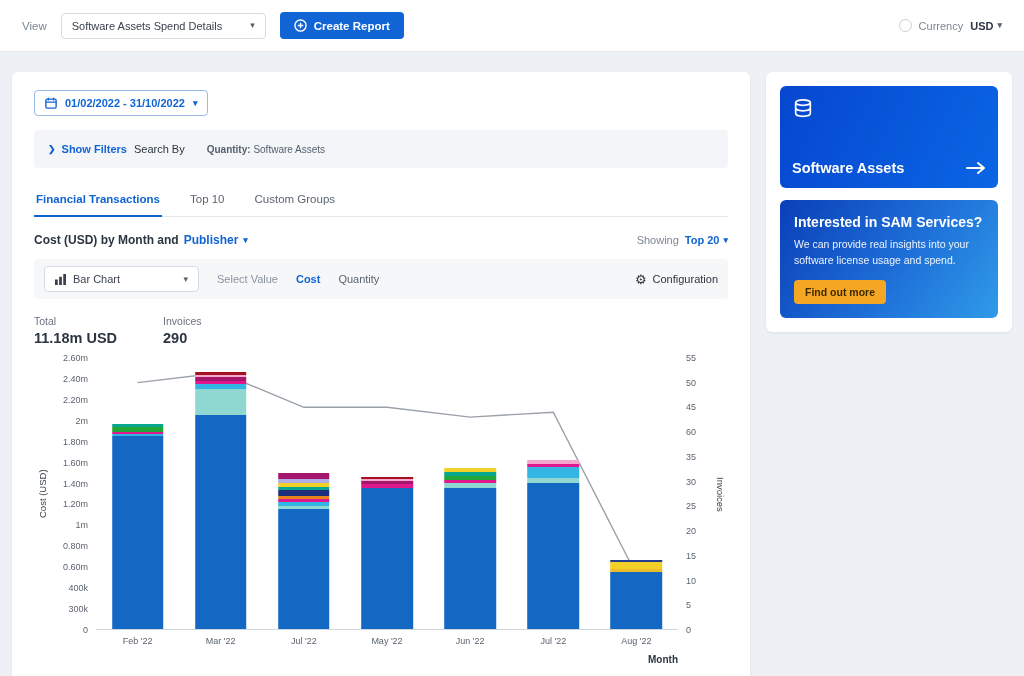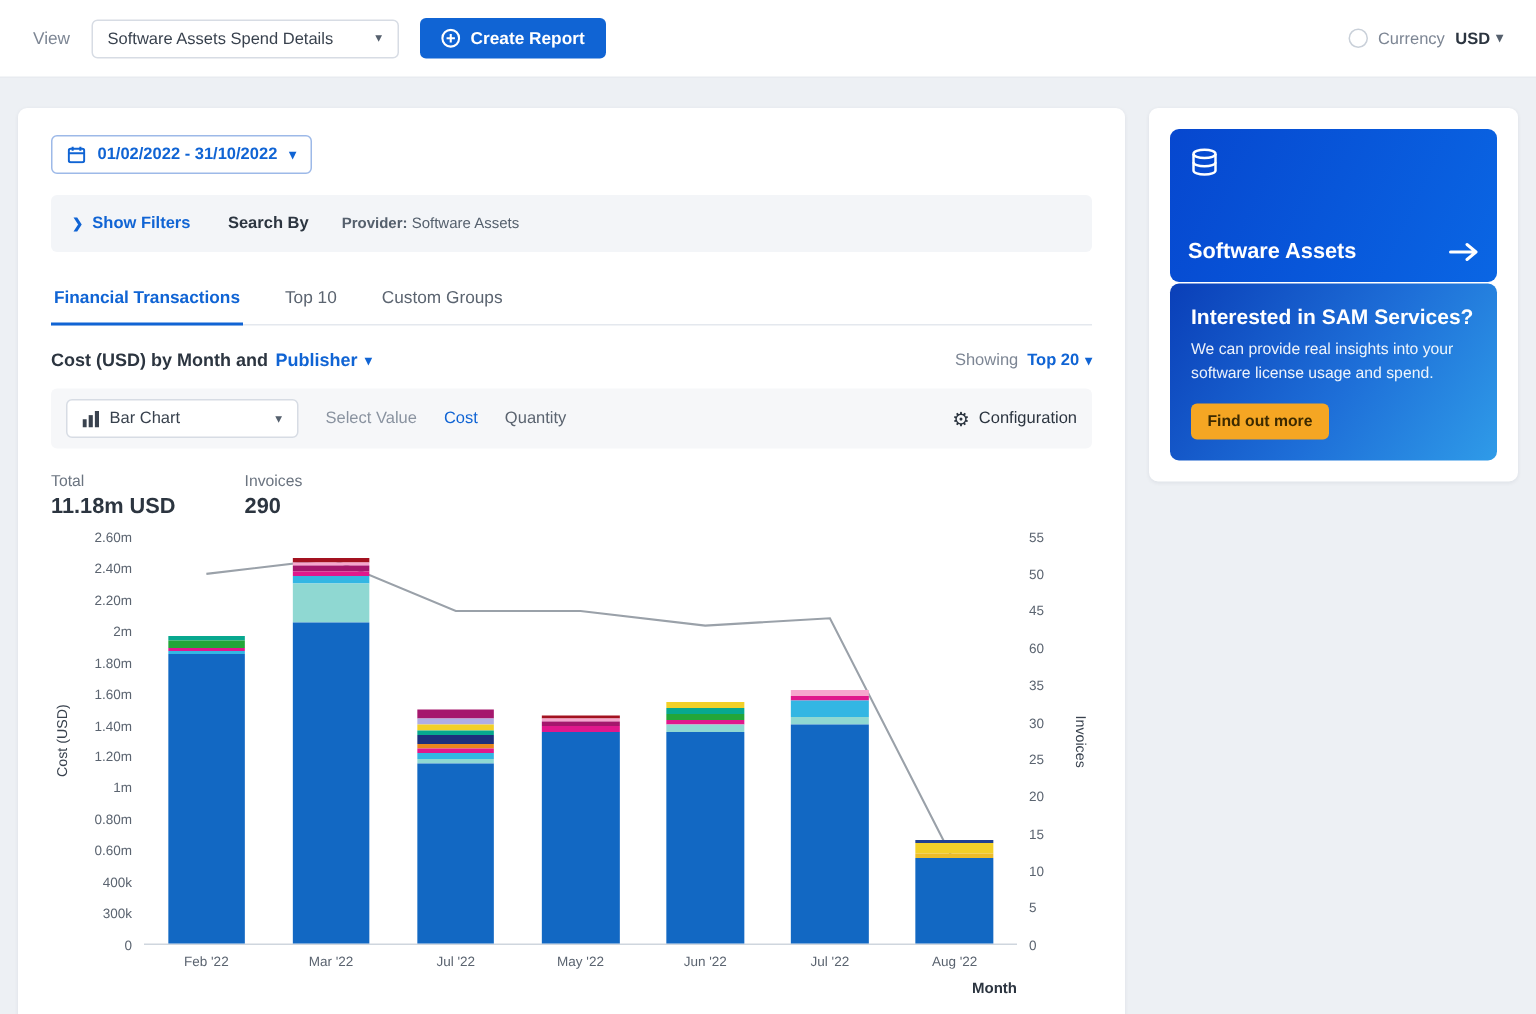--- a/index.html
+++ b/index.html
@@ -22,42 +22,42 @@
   .card{background:#fff;border-radius:6px;box-shadow:0 1px 3px rgba(20,30,50,.07)}
   .main-card{flex:1;padding:18px 22px 22px;min-height:596px}
   .right-col{width:246px}
   .right-card{padding:14px}
 
   
   .date-pill{display:inline-flex;align-items:center;gap:8px;border:1px solid #9db9e8;color:#1064d4;border-radius:4px;padding:6px 10px;font-size:11px;font-weight:bold;cursor:pointer;background:#fff}
   .filterbar{background:#f3f5f8;border-radius:4px;height:38px;display:flex;align-items:center;padding:0 14px;margin-top:14px;font-size:11px}
   .show-filters{color:#1064d4;font-weight:bold;display:flex;gap:6px;align-items:center;cursor:pointer}
   .chev{font-size:9px;color:#1064d4}
-  .search-by{color:#2c3540;font-weight:bold;margin-left:25px}
+  .search-by{color:#2c3540;font-weight:normal;margin-left:7px}
   .provider{margin-left:22px;color:#55606d;font-size:10px}
   .provider b{color:#55606d;font-weight:bold}
 
   .tabs{display:flex;gap:26px;border-bottom:1px solid #e4e8ee;margin-top:16px}
   .tab{padding:9px 2px 10px;font-size:11.5px;color:#5b6470;cursor:pointer}
   .tab.active{color:#1064d4;font-weight:bold;border-bottom:2px solid #1064d4;margin-bottom:-1px}
 
   .section-row{display:flex;align-items:center;margin-top:16px}
   .section-title{font-size:12px;color:#2c3540;font-weight:bold}
   .publisher-dd{color:#1064d4;font-weight:bold;margin-left:5px;cursor:pointer;display:inline-flex;align-items:center;gap:5px}
   .publisher-dd .caret{color:#1064d4}
   .showing{margin-left:auto;color:#7d8694;font-size:11px;display:flex;align-items:center;gap:6px}
   .top20{color:#1064d4;font-weight:bold;display:flex;align-items:center;gap:4px;cursor:pointer}
   .top20 .caret{color:#1064d4}
 
   .toolbar{display:flex;align-items:center;margin-top:12px;background:#f6f7f9;padding:7px 10px;border-radius:4px;gap:18px;font-size:11px}
   .chart-select{background:#fff;border:1px solid #d7dce4;border-radius:4px;padding:6px 10px;display:flex;align-items:center;gap:8px;width:155px;justify-content:space-between;cursor:pointer}
   .chart-select .left{display:flex;align-items:flex-end;gap:7px}
   .muted{color:#8a93a0}
   .opt{color:#5b6470;cursor:pointer}
-  .opt.sel{color:#1064d4;font-weight:normal}
+  .opt.sel{color:#1064d4;font-weight:bold}
   .config{margin-left:auto;display:flex;gap:6px;align-items:center;color:#2c3540;cursor:pointer}
   .gear{font-size:13px;line-height:1}
 
   .stats{display:flex;gap:46px;margin-top:16px}
   .stat .lab{font-size:10.5px;color:#6b7480}
   .stat .val{font-size:14.5px;font-weight:bold;color:#2c3540;margin-top:3px}
 
   
   .chart-grid{display:grid;grid-template-columns:16px 46px 1fr 34px 16px;margin-top:12px}
   .ylab{writing-mode:vertical-rl;transform:rotate(180deg);font-size:9.5px;color:#39424e;display:flex;align-items:center;justify-content:center}
@@ -72,21 +72,21 @@
   .line-svg{position:absolute;inset:0;width:100%;height:100%;pointer-events:none}
   .xaxis{display:flex;margin-top:6px}
   .xaxis span{flex:1;text-align:center;font-size:9px;color:#5b6470}
   .xlabel{text-align:right;font-size:10px;color:#2c3540;margin-top:8px;font-weight:bold}
 
   
   .banner{border-radius:6px;color:#fff;position:relative}
   .banner-assets{height:102px;background:linear-gradient(115deg,#0647cf 0%,#0a66e4 100%);padding:12px;display:flex;flex-direction:column;justify-content:space-between;cursor:pointer}
   .banner-assets .bottom{display:flex;align-items:center;justify-content:space-between}
   .banner-assets .title{font-size:14.5px;font-weight:bold}
-  .banner-sam{margin-top:1px;background:linear-gradient(125deg,#0a3fb8 0%,#1e6fd8 55%,#2f9be8 100%);padding:14px}
+  .banner-sam{margin-top:12px;background:linear-gradient(125deg,#0a3fb8 0%,#1e6fd8 55%,#2f9be8 100%);padding:14px}
   .banner-sam .title{font-size:14px;font-weight:bold}
   .banner-sam .body{font-size:10.5px;line-height:1.5;margin-top:7px;color:rgba(255,255,255,.92)}
   .btn-find{margin-top:11px;background:#f5a623;border:none;border-radius:4px;padding:6px 11px;font-size:10.5px;font-weight:bold;color:#3c2a00;cursor:pointer}
 </style>
 </head>
 <body>
 
 <div class="topbar">
   <span class="view-label">View</span>
   <div class="select-box">
@@ -127,21 +127,21 @@
       <span class="caret" style="color:#1064d4">▾</span>
     </div>
 
     <div class="filterbar">
       <span class="show-filters">
         <span class="chev">❯</span>
         <span>Show Filters</span>
       </span>
       <span class="search-by">Search By</span>
       <span class="provider">
-        <b>Provider:</b>
+        <b>Quantity:</b>
         <span>Software Assets</span>
       </span>
     </div>
 
     <div class="tabs">
       <div class="tab active">Financial Transactions</div>
       <div class="tab">Top 10</div>
       <div class="tab">Custom Groups</div>
     </div>
 

